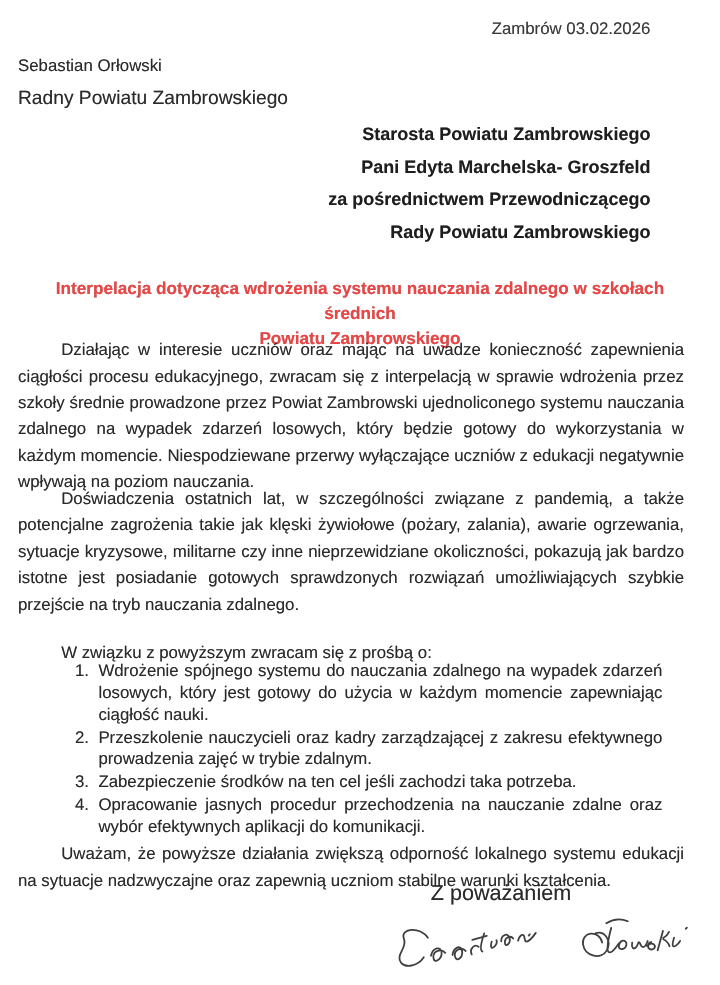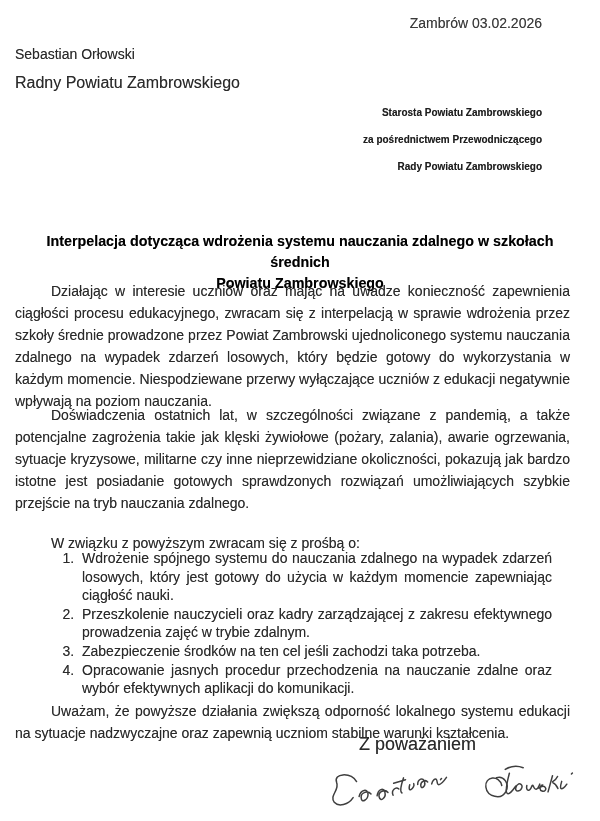--- a/index.html
+++ b/index.html
@@ -13,26 +13,26 @@
     text-shadow:0 0 0.4px rgba(20,20,20,0.45);
     border-radius:22px;
   }
   .abs{position:absolute;}
   .date-line{top:15px;right:58px;font-size:14px;color:#3a3a3a;}
   .sender-name{top:46px;left:15px;font-size:14px;}
   .sender-role{top:74px;left:15px;font-size:16px;}
   .recipient-block{
     top:99px;right:58px;
     text-align:right;font-weight:700;
-    font-size:10px;line-height:27px;color:#1e1e1e;
+    font-size:15px;line-height:27px;color:#1e1e1e;
   }
   .subject{
     top:231px;left:28px;right:28px;
     text-align:center;font-weight:700;
-    font-size:14.3px;line-height:21px;color:#000000;
+    font-size:14.3px;line-height:21px;color:#ef4444;
   }
   .para{
     left:15px;right:30px;
     font-size:14px;line-height:22px;
     text-align:justify;text-indent:36px;
   }
   .para-1{top:280px;}
   .para-2{top:404px;}
   .para-intro{top:532px;text-align:left;}
   .request-list{
@@ -52,20 +52,21 @@
 
 <div class="page">
 
   <div class="abs date-line">Zambrów 03.02.2026</div>
 
   <div class="abs sender-name">Sebastian Orłowski</div>
   <div class="abs sender-role">Radny Powiatu Zambrowskiego</div>
 
   <div class="abs recipient-block">
     <div>Starosta Powiatu Zambrowskiego</div>
+    <div>Pani Edyta Marchelska- Groszfeld</div>
     <div>za pośrednictwem Przewodniczącego</div>
     <div>Rady Powiatu Zambrowskiego</div>
   </div>
 
   <div class="abs subject">
     <div>Interpelacja dotycząca wdrożenia systemu nauczania zdalnego w szkołach średnich</div>
     <div>Powiatu Zambrowskiego</div>
   </div>
 
   <div class="abs para para-1">Działając w interesie uczniów oraz mając na uwadze konieczność zapewnienia ciągłości procesu edukacyjnego, zwracam się z interpelacją w sprawie wdrożenia przez szkoły średnie prowadzone przez Powiat Zambrowski ujednoliconego systemu nauczania zdalnego na wypadek zdarzeń losowych, który będzie gotowy do wykorzystania w każdym momencie. Niespodziewane przerwy wyłączające uczniów z edukacji negatywnie wpływają na poziom nauczania.</div>

